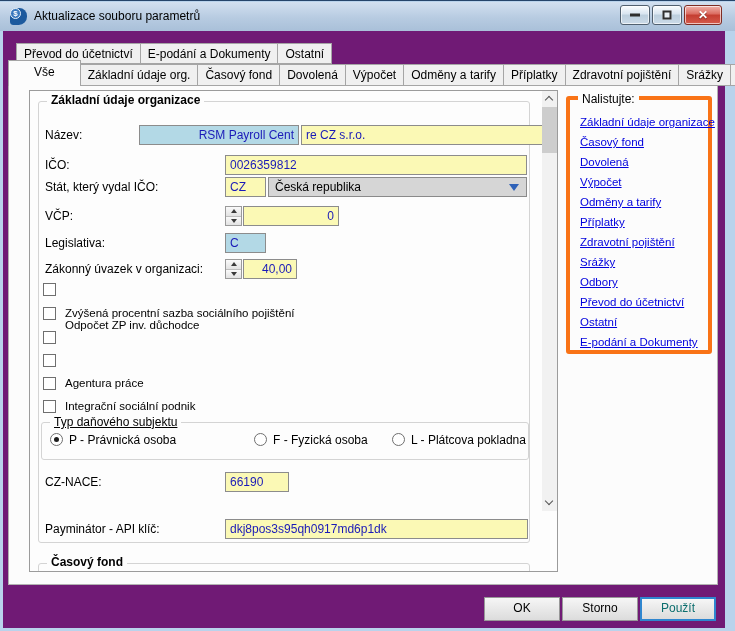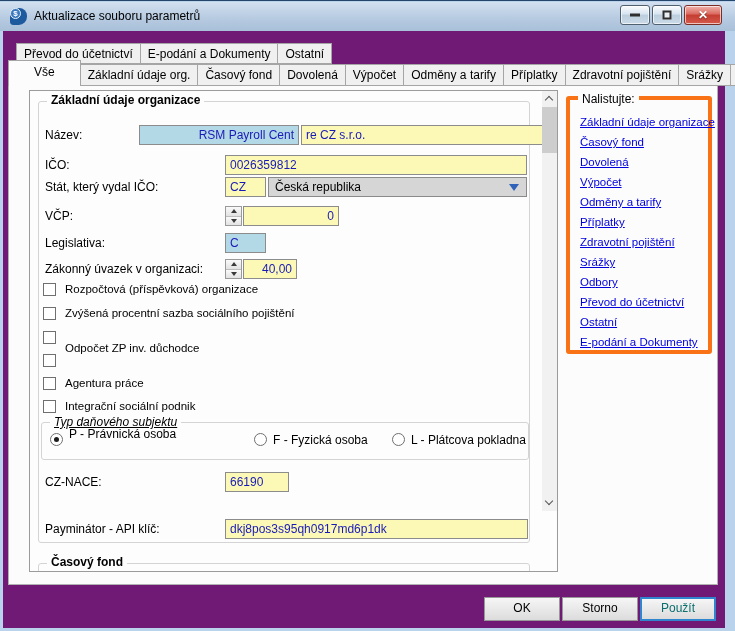--- a/index.html
+++ b/index.html
@@ -48,21 +48,21 @@
     background:#fcfcfc; border:1px solid #b2b2b2; z-index:2; }
   
   .panel{ position:absolute; left:20px; top:4px; width:529px; height:482px;
     border:1px solid #9b9b9b; background:#fdfdfd; overflow:hidden; }
   
   .groupbox{ position:absolute; border:1px solid #d4d4d4; border-radius:3px; }
   .gb-caption{ position:absolute; top:-9px; left:8px; background:#fdfdfd;
     padding:0 4px; font-weight:bold; line-height:14px; white-space:nowrap; }
   .gb-main{ left:8px; top:10px; width:492px; height:442px; }
   .gb-tax{ left:2px; top:320px; width:488px; height:38px; }
-  .gb-tax .gb-caption{ font-weight:normal; text-decoration:underline; top:-8px;font-style:italic; }
+  .gb-tax .gb-caption{ font-weight:normal; text-decoration:underline; top:-8px; }
   .gb-next{ left:8px; top:472px; width:492px; height:40px; }
   
   .lbl{ position:absolute; line-height:20px; white-space:nowrap; }
   .field{ position:absolute; height:20px; border:1px solid #8c8c8c; background:#fbf9b5;
     color:#1a1ab8; line-height:18px; padding:0 4px; white-space:nowrap; overflow:hidden; }
   .field.blue{ background:#b3d9e6; }
   .field.num{ text-align:right; }
   .combo{ position:absolute; height:20px; background:#d6d6d6; border:1px solid #8a8a8a;
     line-height:18px; padding:0 20px 0 6px; cursor:pointer; }
   .combo .arrow{ position:absolute; right:7px; top:6px; width:0; height:0;
@@ -182,40 +182,39 @@
           <div class="field blue" style="left:186px;top:131px;width:41px">C</div>
 
           <span class="lbl" style="left:6px;top:157px">Zákonný úvazek v organizaci:</span>
           <div class="spinner" style="left:186px;top:157px">
             <div class="spin up"></div>
             <div class="spin down"></div>
           </div>
           <div class="field num" style="left:204px;top:157px;width:54px">40,00</div>
 
           <div class="checkbox" style="left:4px;top:181px"></div>
-          <span class="cb-label" style="left:26px;top:179px">Rozpočtová (příspěvková)  organizace</span>
 
           <div class="checkbox" style="left:4px;top:205px"></div>
           <span class="cb-label" style="left:26px;top:203px">Zvýšená procentní sazba sociálního pojištění</span>
 
           <div class="checkbox" style="left:4px;top:229px"></div>
-          <span class="cb-label" style="left:26px;top:238px">Odpočet ZP inv. důchodce</span>
+          <span class="cb-label" style="left:26px;top:215px">Odpočet ZP inv. důchodce</span>
 
           <div class="checkbox" style="left:4px;top:252px"></div>
 
           <div class="checkbox" style="left:4px;top:275px"></div>
           <span class="cb-label" style="left:26px;top:273px">Agentura práce</span>
 
           <div class="checkbox" style="left:4px;top:298px"></div>
           <span class="cb-label" style="left:26px;top:296px">Integrační sociální podnik</span>
 
           <div class="groupbox gb-tax">
             <span class="gb-caption">Typ daňového subjektu</span>
             <div class="radio selected" style="left:8px;top:10px"></div>
-            <span class="radio-label" style="left:27px;top:4px">P - Právnická osoba</span>
+            <span class="radio-label" style="left:27px;top:10px">P - Právnická osoba</span>
             <div class="radio" style="left:212px;top:10px"></div>
             <span class="radio-label" style="left:231px;top:10px">F - Fyzická osoba</span>
             <div class="radio" style="left:350px;top:10px"></div>
             <span class="radio-label" style="left:369px;top:10px">L - Plátcova pokladna</span>
           </div>
 
           <span class="lbl" style="left:6px;top:370px">CZ-NACE:</span>
           <div class="field" style="left:186px;top:370px;width:64px">66190</div>
 
           <span class="lbl" style="left:6px;top:417px">Payminátor - API klíč:</span>

